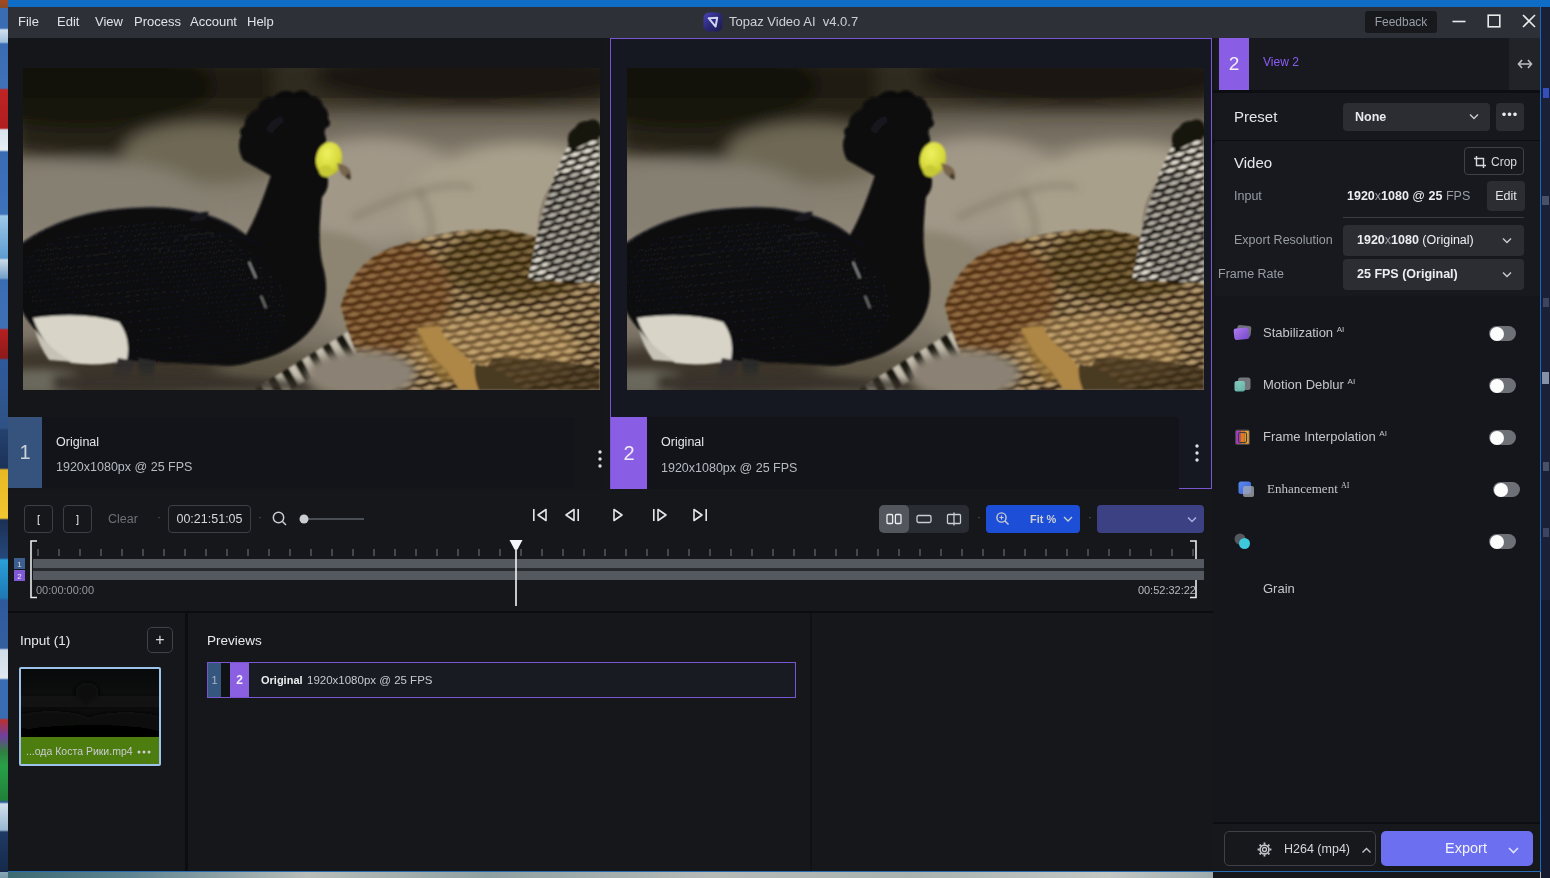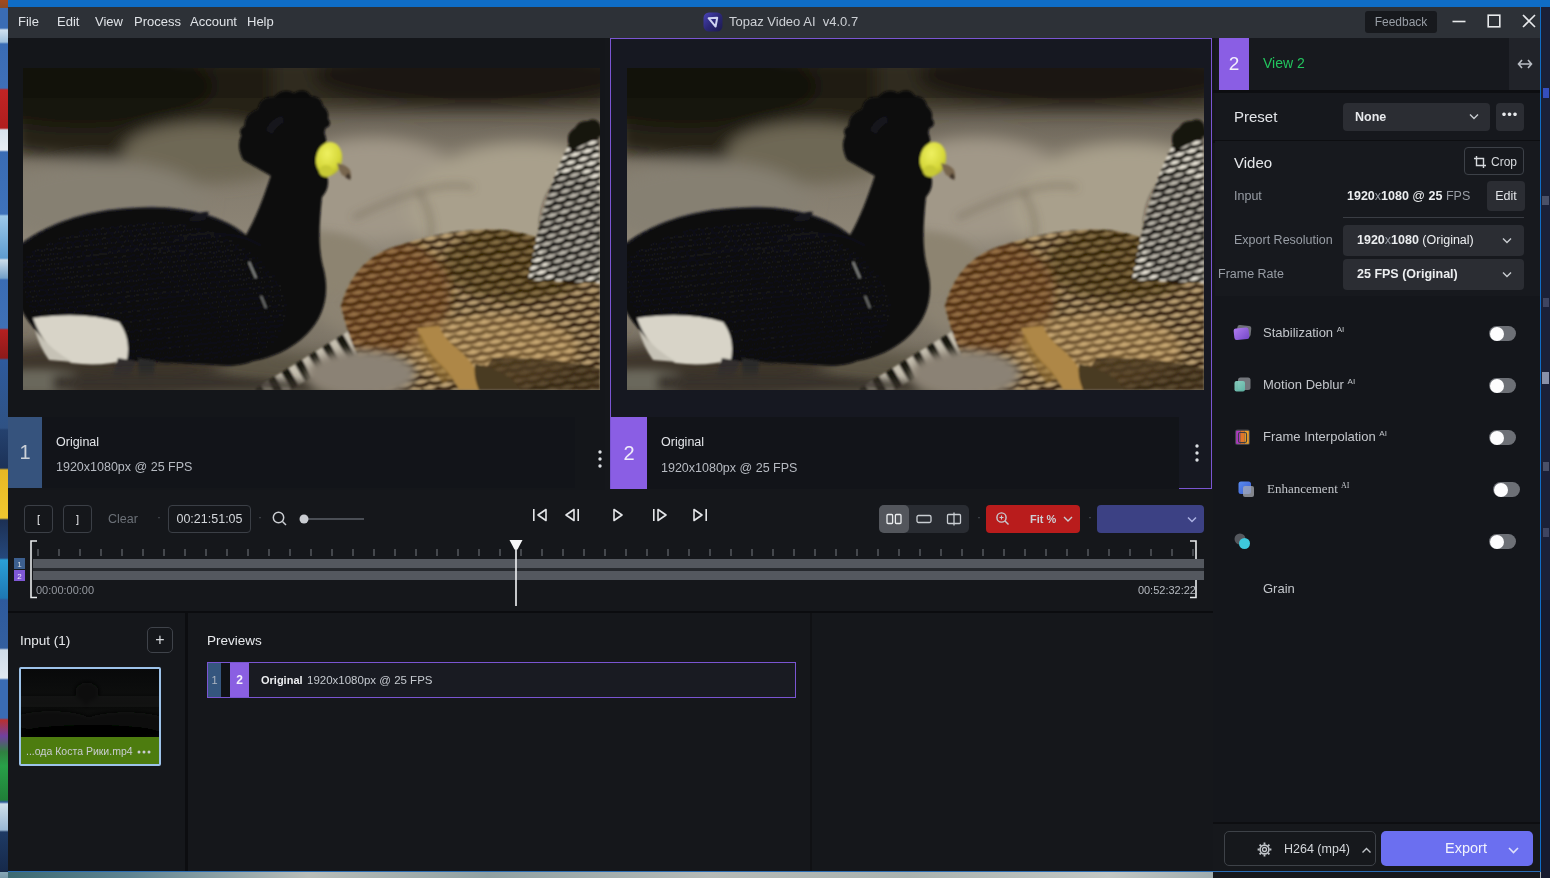--- a/index.html
+++ b/index.html
@@ -265,21 +265,21 @@
       <svg class="abs" style="left:37px;top:7px;" width="16" height="14" viewBox="0 0 16 14">
           <rect x="1" y="3.5" width="14" height="7" rx="1.5" fill="none" stroke="#caced3" stroke-width="1.3"></rect>
         </svg>
       <svg class="abs" style="left:67px;top:7px;" width="16" height="14" viewBox="0 0 16 14">
           <rect x="1.5" y="2.5" width="13" height="9" rx="1" fill="none" stroke="#caced3" stroke-width="1.3"></rect>
           <path d="M8 0.5 V13.5" stroke="#caced3" stroke-width="1.3"></path>
         </svg>
     </div>
     <div class="abs" style="left:969px;top:20px;color:#585d64;font-size:12px;">·</div>
 
-    <div class="abs" style="left:978px;top:15px;width:94px;height:28px;background:#b91c1c;border-radius:4px;">
+    <div class="abs" style="left:978px;top:15px;width:94px;height:28px;background:#1d4ed8;border-radius:4px;">
       <svg class="abs" style="left:8px;top:5px;" width="18" height="18" viewBox="0 0 18 18">
           <circle cx="7.5" cy="7.5" r="4.6" fill="none" stroke="#c9ccd1" stroke-width="1.4"></circle>
           <path d="M11 11 L14.5 14.5" stroke="#c9ccd1" stroke-width="1.4"></path>
           <path d="M5.5 7.5 h4 M7.5 5.5 v4" stroke="#c9ccd1" stroke-width="1.1"></path>
         </svg>
       <span class="abs" style="left:44px;top:8px;color:#cdd0d5;font-size:11px;font-weight:bold;">Fit %</span>
       <svg class="abs" style="left:76px;top:10px;" width="12" height="8" viewBox="0 0 12 8">
           <path d="M2 2 L6 6 L10 2" fill="none" stroke="#c9ccd1" stroke-width="1.4"></path>
         </svg>
     </div>
@@ -365,21 +365,21 @@
       <div class="abs" style="left:53px;top:11px;color:#edeef1;font-size:11px;font-weight:bold;">Original</div>
       <div class="abs" style="left:99px;top:11px;color:#c5c9cf;font-size:11.5px;">1920x1080px @ 25 FPS</div>
     </div>
   </div>
   <div class="abs" style="left:802px;top:606px;width:2px;height:259px;background:#101114;"></div>
 
   <div class="abs" id="sidebar" style="left:1205px;top:31px;width:327px;height:834px;background:#14161b;">
 
     <div class="abs" style="left:2px;top:0;width:294px;height:52px;background:#17191e;">
       <div class="abs" style="left:4px;top:0;width:30px;height:52px;background:#8a5ee4;color:#f2eefc;font-size:19px;text-align:center;line-height:52px;">2</div>
-      <div class="abs" style="left:48px;top:17px;color:#22c55e;font-size:14px;">View 2</div>
+      <div class="abs" style="left:48px;top:17px;color:#8b5cf6;font-size:12px;">View 2</div>
     </div>
     <div class="abs" style="left:296px;top:0;width:31px;height:52px;background:#212329;">
       <svg class="abs" style="left:8px;top:19px;" width="16" height="14" viewBox="0 0 16 14">
           <path d="M1.5 7 H14.5 M5 3 L1.5 7 L5 11 M11 3 L14.5 7 L11 11" fill="none" stroke="#b9bdc3" stroke-width="1.6"></path>
         </svg>
     </div>
     <div class="abs" style="left:0;top:52px;width:327px;height:3px;background:#0d0e11;"></div>
 
     <div class="abs" style="left:2px;top:55px;width:325px;height:47px;background:#16181d;">
       <div class="abs" style="left:19px;top:15px;color:#e2e4e8;font-size:15px;">Preset</div>

